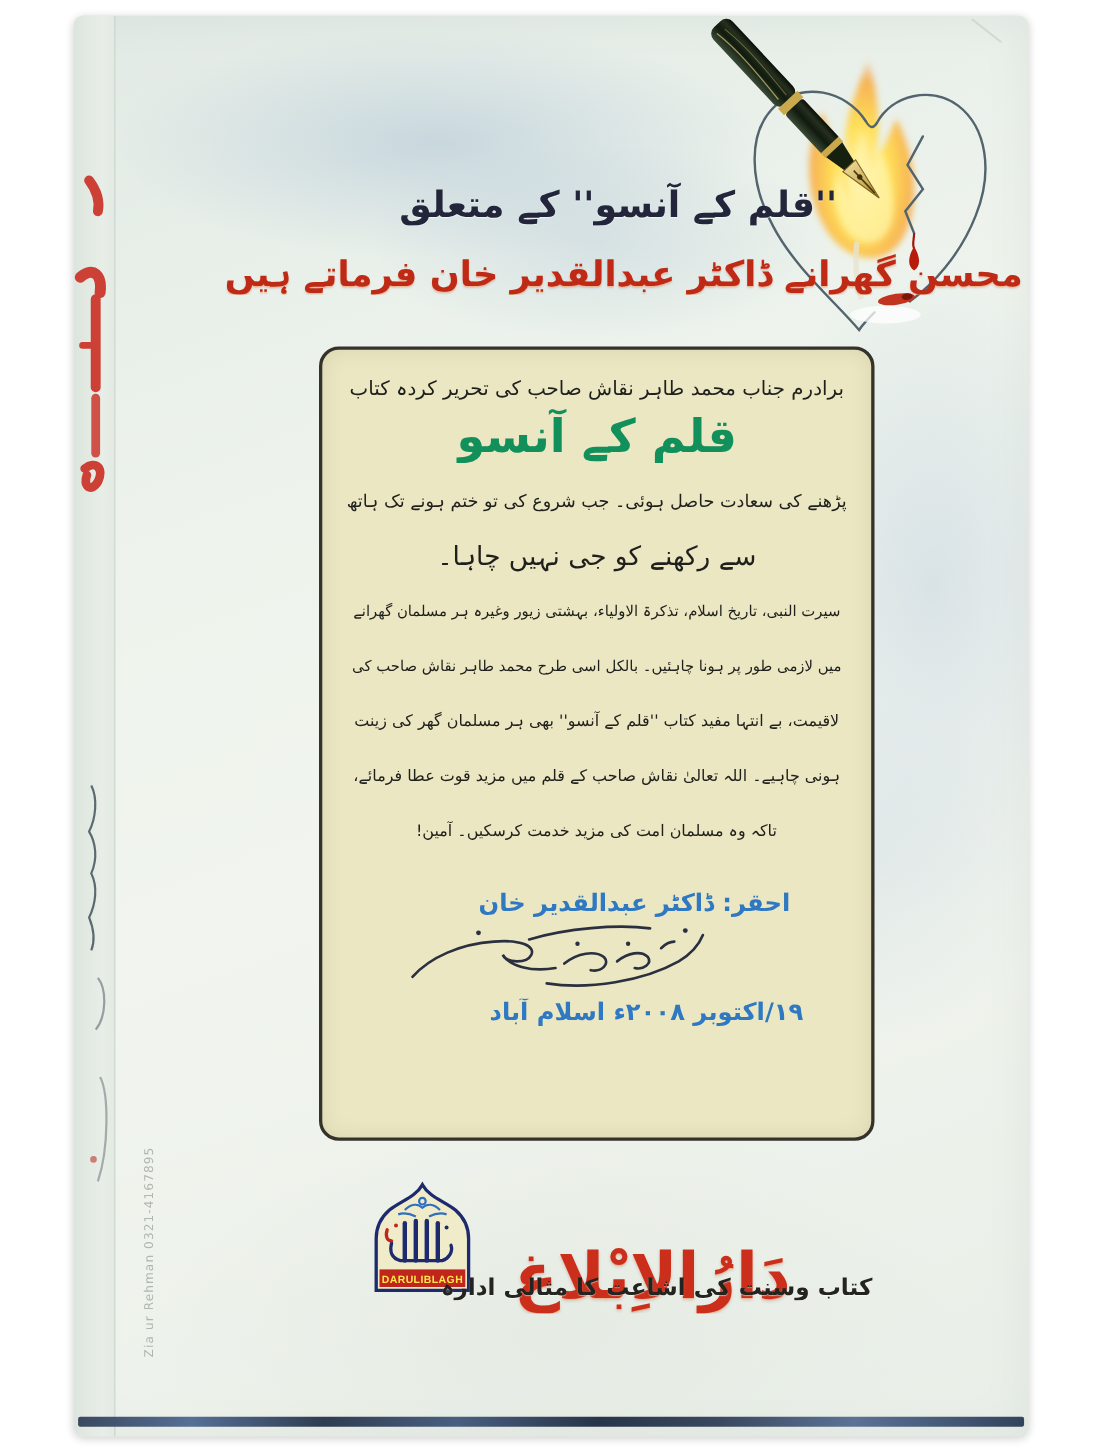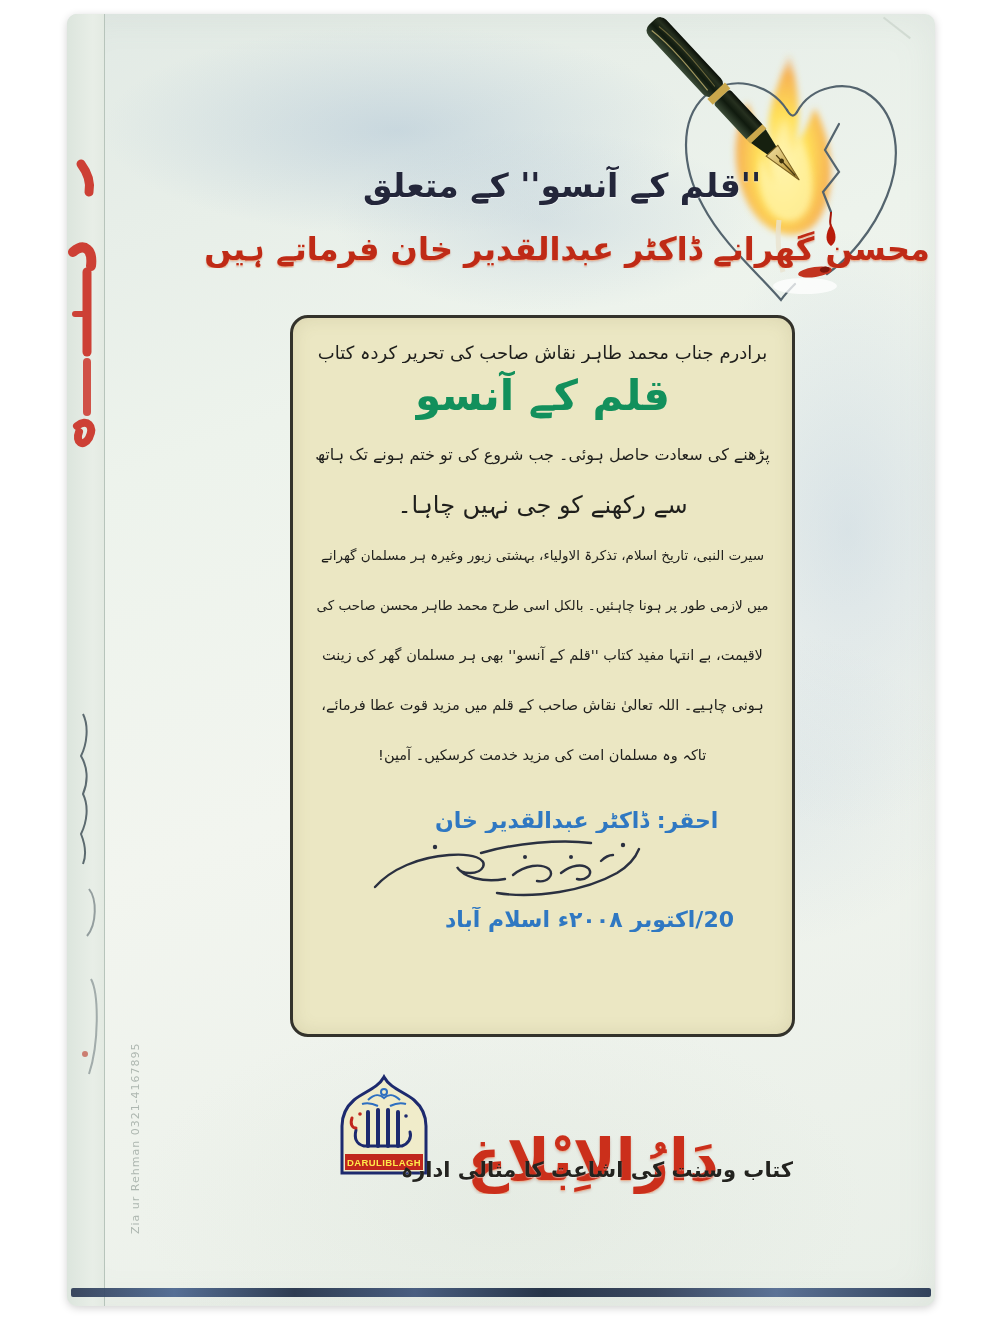--- a/index.html
+++ b/index.html
@@ -187,21 +187,21 @@
 
   <div class="heading1 fitline">''قلم کے آنسو'' کے متعلق</div>
   <div class="heading2 fitline" style="font-size: 32px;">محسنِ گھرانے ڈاکٹر عبدالقدیر خان فرماتے ہیں</div>
 
   <div class="quote-box">
     <div class="q-intro fitline" style="font-size: 18px;">برادرم جناب محمد طاہر نقاش صاحب کی تحریر کردہ کتاب</div>
     <div class="q-title fitline">قلم کے آنسو</div>
     <div class="q-line fitline" style="font-size: 16px;">پڑھنے کی سعادت حاصل ہوئی۔ جب شروع کی تو ختم ہونے تک ہاتھ</div>
     <div class="q-line q-short fitline">سے رکھنے کو جی نہیں چاہا۔</div>
     <div class="q-line fitline" style="font-size: 13.5px;">سیرت النبی، تاریخ اسلام، تذکرۃ الاولیاء، بہشتی زیور وغیرہ ہر مسلمان گھرانے</div>
-    <div class="q-line fitline" style="font-size: 13.5px;">میں لازمی طور پر ہونا چاہئیں۔ بالکل اسی طرح محمد طاہر محسن صاحب کی</div>
+    <div class="q-line fitline" style="font-size: 13.5px;">میں لازمی طور پر ہونا چاہئیں۔ بالکل اسی طرح محمد طاہر نقاش صاحب کی</div>
     <div class="q-line fitline" style="font-size: 14.5px;">لاقیمت، بے انتہا مفید کتاب ''قلم کے آنسو'' بھی ہر مسلمان گھر کی زینت</div>
     <div class="q-line fitline" style="font-size: 14.5px;">ہونی چاہیے۔ اللہ تعالیٰ نقاش صاحب کے قلم میں مزید قوت عطا فرمائے،</div>
     <div class="q-line q-short fitline" style="font-size: 14.5px;">تاکہ وہ مسلمان امت کی مزید خدمت کرسکیں۔ آمین!</div>
     <div class="q-credit fitline">احقر: ڈاکٹر عبدالقدیر خان</div>
 
     <svg class="q-signature" width="290" height="68" viewBox="0 0 290 68">
       <g stroke="#2a3040" stroke-width="2.4" fill="none" stroke-linecap="round">
         <path d="M116,18 C150,8 196,4 226,8"></path>
         <path d="M10,52 C26,34 54,22 84,20 C108,18 122,24 118,32 C114,40 96,40 92,32 C98,42 118,48 140,44"></path>
         <path d="M148,40 C160,30 176,28 184,34 C190,40 182,48 172,46"></path>
@@ -210,21 +210,21 @@
         <path d="M236,26 C240,22 244,20 248,20"></path>
       </g>
       <g fill="#2a3040">
         <circle cx="70" cy="12" r="2.2"></circle>
           <circle cx="160" cy="22" r="2"></circle>
         <circle cx="206" cy="22" r="2"></circle>
           <circle cx="258" cy="10" r="2.2"></circle>
       </g>
     </svg>
 
-    <div class="q-date fitline">20/اکتوبر ۲۰۰۸ء اسلام آباد</div>
+    <div class="q-date fitline">۱۹/اکتوبر ۲۰۰۸ء اسلام آباد</div>
   </div>
 
   <div class="pub-logo">
     <svg viewBox="0 0 92 102" width="92" height="102">
       <path d="M46,3 C52,14 66,18 76,26 C84,33 88,41 88,52 L88,99 L4,99 L4,52 C4,41 8,33 16,26 C26,18 40,14 46,3 Z" fill="#f0ecca" stroke="#1d2a6e" stroke-width="3"></path>
       <g stroke="#2e6fc0" stroke-width="2" fill="none">
         <path d="M30,26 C36,20 42,20 46,24 C50,20 56,20 62,26"></path>
         <circle cx="46" cy="18" r="3"></circle>
         <path d="M24,30 C30,28 36,30 40,32 M68,30 C62,28 56,30 52,32"></path>
       </g>

